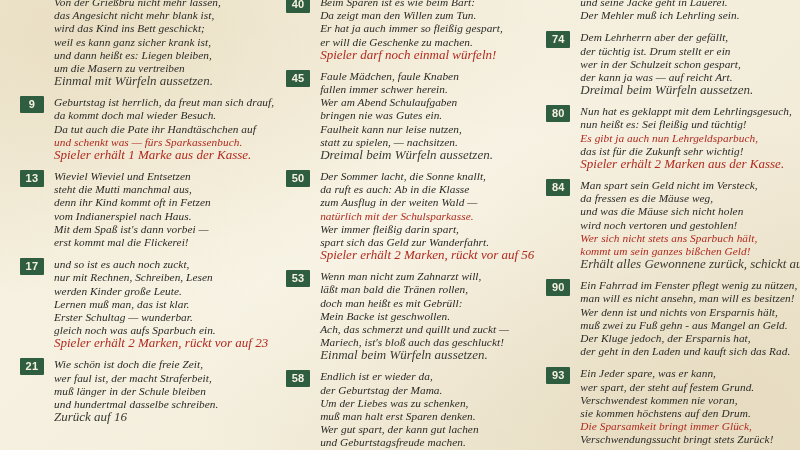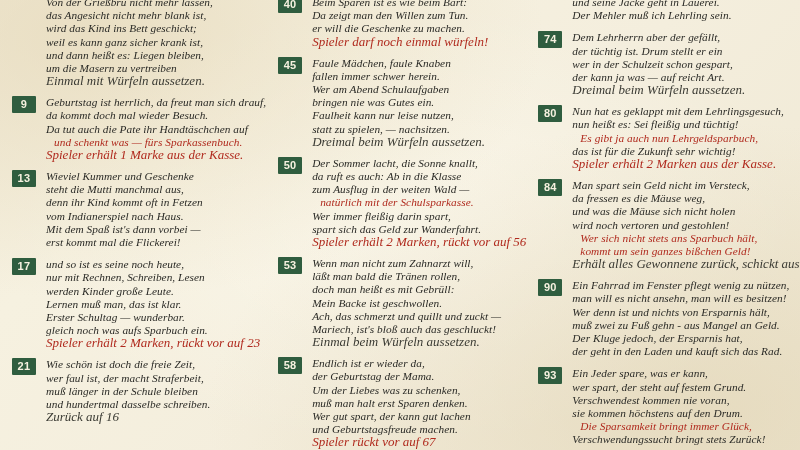--- a/index.html
+++ b/index.html
@@ -30,21 +30,21 @@
       radial-gradient(ellipse at 88% 92%, rgba(220,205,170,0.5) 0%, rgba(220,205,170,0) 50%),
       radial-gradient(ellipse at 50% 50%, rgba(255,253,244,0.5) 0%, rgba(255,253,244,0) 70%);
     pointer-events: none;
   }
   .columns {
     position: relative;
     display: flex;
     width: 800px;
     height: 336px;
     box-sizing: border-box;
-    padding: 0 6px;
+    padding: 0 14px;
   }
   .col {
     flex: 1 1 0;
     position: relative;
     padding: 0 6px;
     box-sizing: border-box;
   }
   .col + .col { }
   .entry {
     position: relative;
@@ -75,21 +75,20 @@
     color: #2a2a26;
     font-style: italic;
     letter-spacing: 0.05px;
   }
   .verse .ln {
     display: block;
     white-space: nowrap;
   }
   .verse .hl {
     color: #b02a1e;
-    margin-left: 8px;
   }
   .note {
     margin: 0;
     font-family: "Liberation Serif", serif;
     font-size: 13px;
     line-height: 12px;
     color: #b02a1e;
     font-style: italic;
     white-space: nowrap;
   }
@@ -124,33 +123,33 @@
           <span class="ln">da kommt doch mal wieder Besuch.</span>
           <span class="ln">Da tut auch die Pate ihr Handtäschchen auf</span>
           <span class="ln hl">und schenkt was — fürs Sparkassenbuch.</span>
         </div>
         <div class="note">Spieler erhält 1 Marke aus der Kasse.</div>
       </div>
 
       <div class="entry">
         <div class="num-box">13</div>
         <div class="verse">
-          <span class="ln">Wieviel Kummer und Geschenke</span>
+          <span class="ln">Wieviel Wieviel und Entsetzen</span>
           <span class="ln">steht die Mutti manchmal aus,</span>
           <span class="ln">denn ihr Kind kommt oft in Fetzen</span>
           <span class="ln">vom Indianerspiel nach Haus.</span>
           <span class="ln">Mit dem Spaß ist's dann vorbei —</span>
           <span class="ln">erst kommt mal die Flickerei!</span>
         </div>
       </div>
 
       <div class="entry">
         <div class="num-box">17</div>
         <div class="verse">
-          <span class="ln">und so ist es seine noch heute,</span>
+          <span class="ln">und so ist es auch noch zuckt,</span>
           <span class="ln">nur mit Rechnen, Schreiben, Lesen</span>
           <span class="ln">werden Kinder große Leute.</span>
           <span class="ln">Lernen muß man, das ist klar.</span>
           <span class="ln">Erster Schultag — wunderbar.</span>
           <span class="ln">gleich noch was aufs Sparbuch ein.</span>
         </div>
         <div class="note">Spieler erhält 2 Marken, rückt vor auf 23</div>
       </div>
 
       <div class="entry">
@@ -166,20 +165,21 @@
 
     </div>
 
     <div class="col">
 
       <div class="entry" style="margin-top:-4px;">
         <div class="num-box">40</div>
         <div class="verse">
           <span class="ln">Beim Sparen ist es wie beim Bart:</span>
           <span class="ln">Da zeigt man den Willen zum Tun.</span>
+          <span class="ln">Er hat ja auch immer so fleißig gespart,</span>
           <span class="ln">er will die Geschenke zu machen.</span>
         </div>
         <div class="note">Spieler darf noch einmal würfeln!</div>
       </div>
 
       <div class="entry">
         <div class="num-box">45</div>
         <div class="verse">
           <span class="ln">Faule Mädchen, faule Knaben</span>
           <span class="ln">fallen immer schwer herein.</span>

